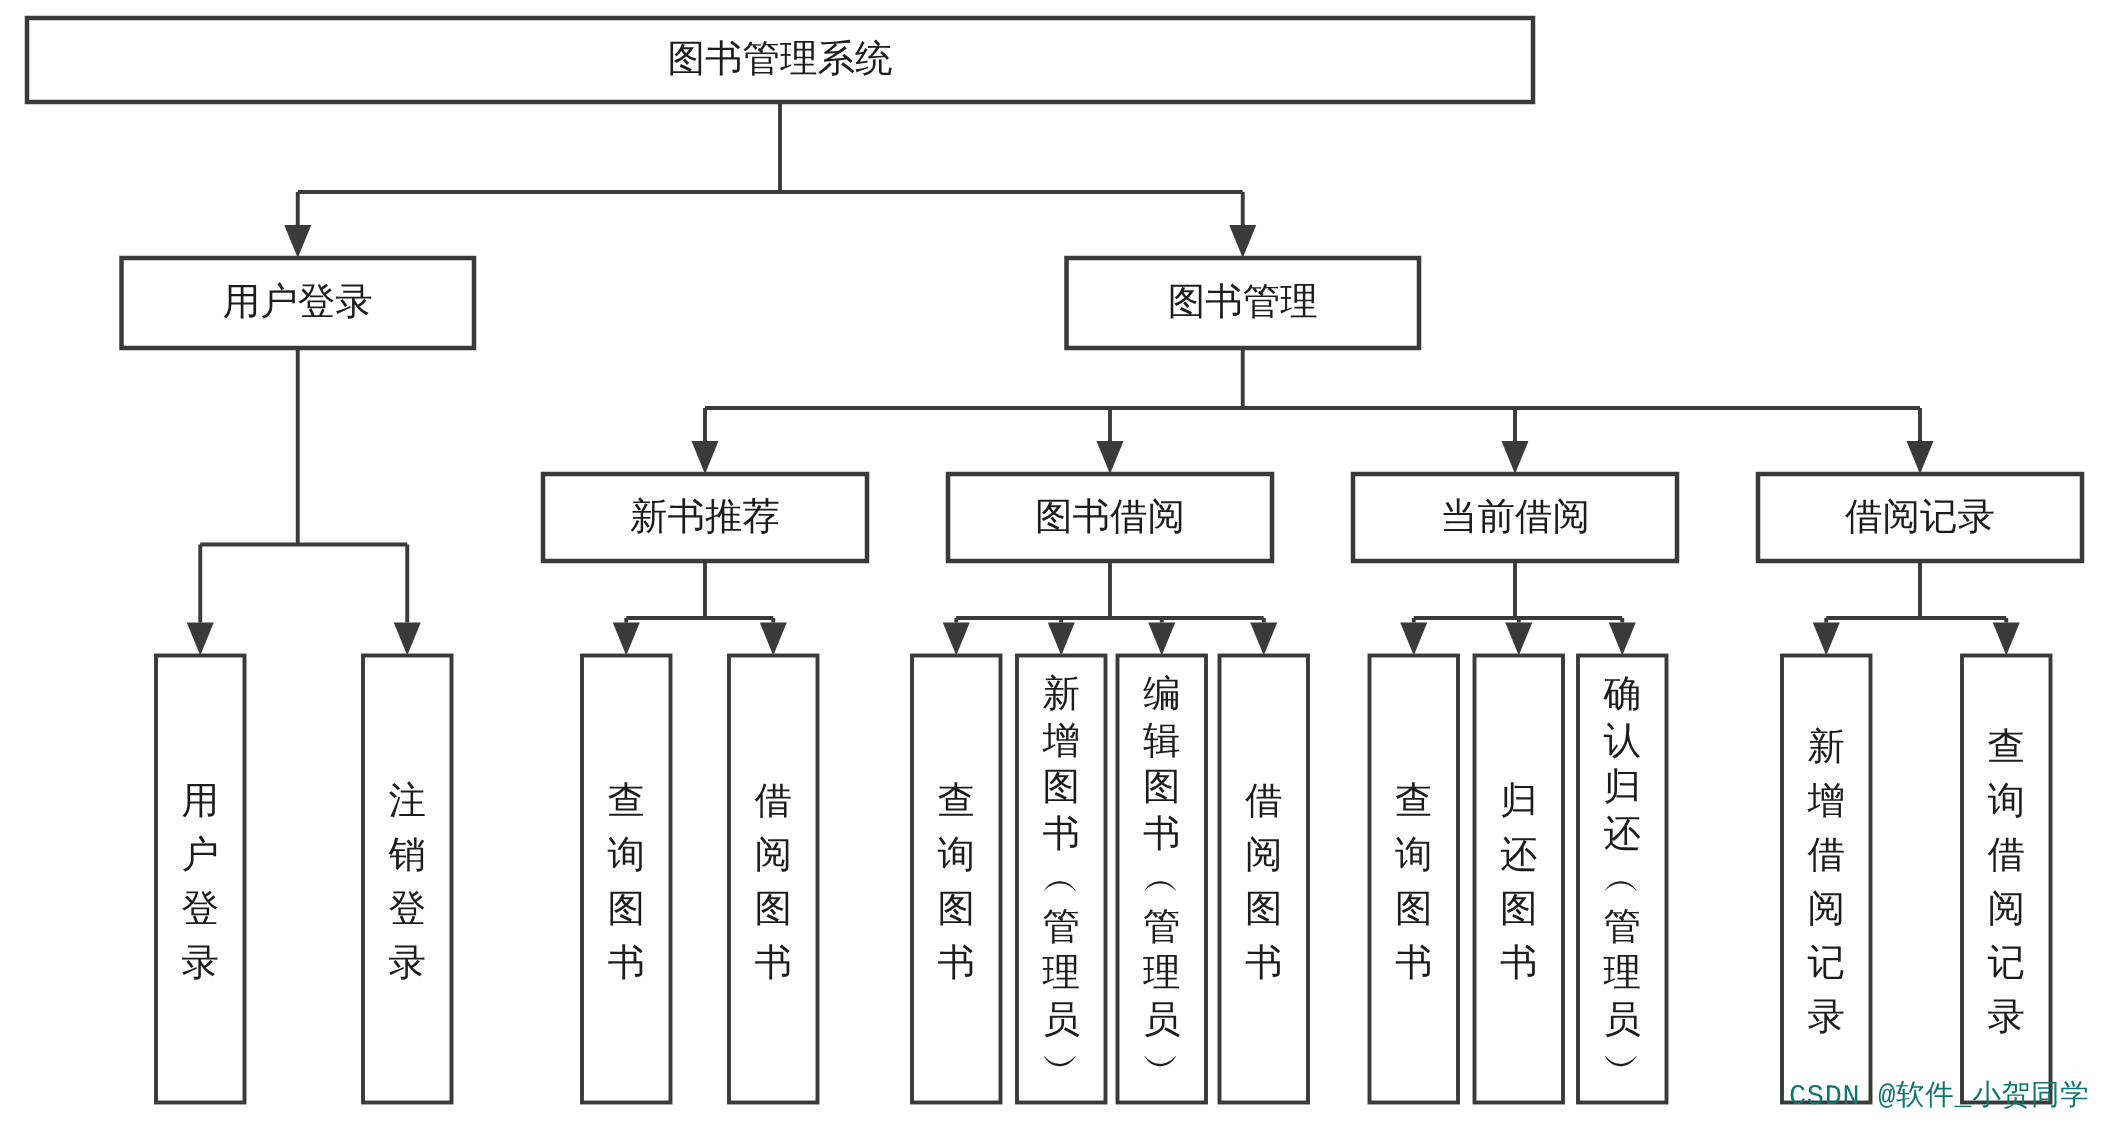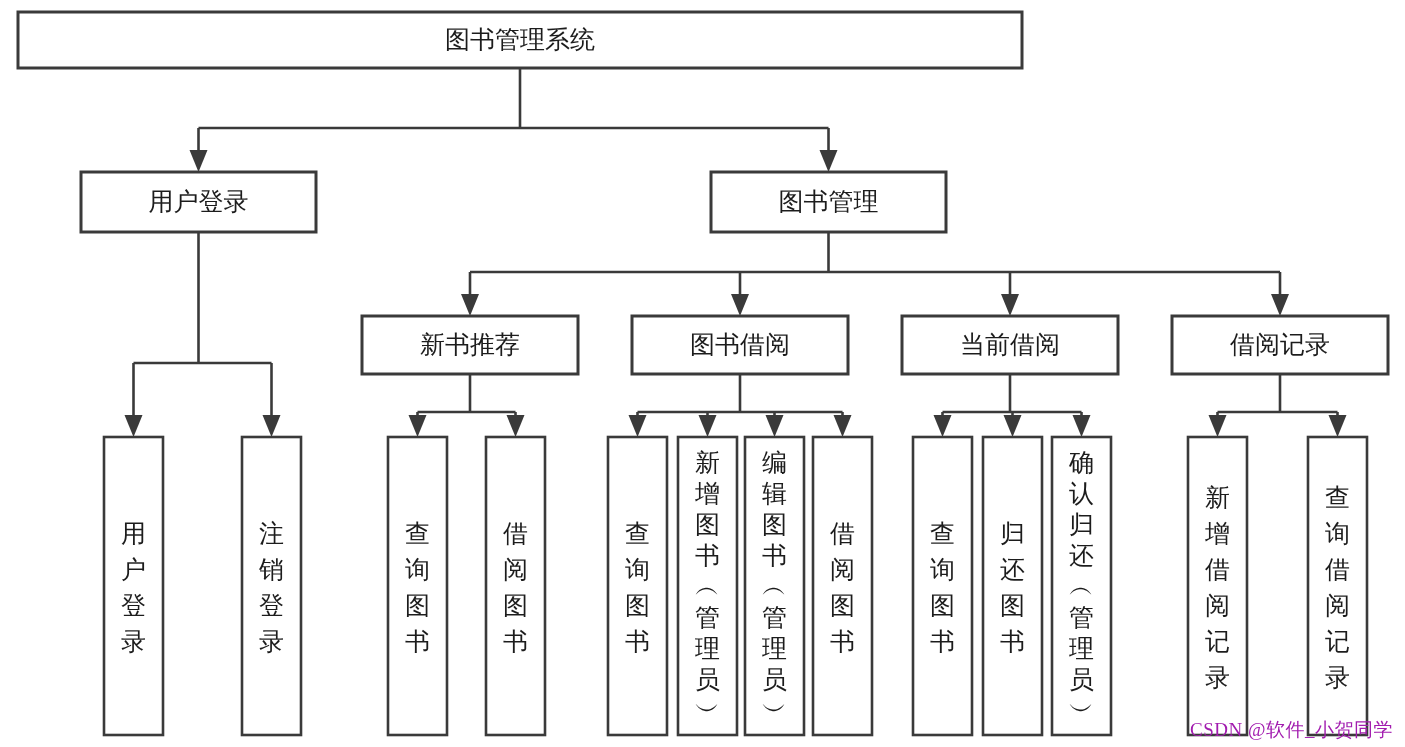--- a/index.html
+++ b/index.html
@@ -56,23 +56,23 @@
   .node-label-v {
     font-family: "Liberation Sans", "DejaVu Sans", sans-serif;
     font-size: 25px;
     fill: #1c1c1c;
     text-anchor: middle;
   }
   .watermark {
     position: absolute;
     right: 12px;
     bottom: 4px;
-    font-family: Liberation Serif, serif;
+    font-family: Liberation Mono, monospace;
     font-size: 19px;
-    color: #a21caf;
+    color: #0f766e;
     letter-spacing: 0.5px;
     white-space: nowrap;
     user-select: none;
   }
 </style>
 </head>
 <body>
 
 <div id="diagram-root">
   <svg class="flow" viewBox="0 0 1405 747" xmlns="http://www.w3.org/2000/svg">

